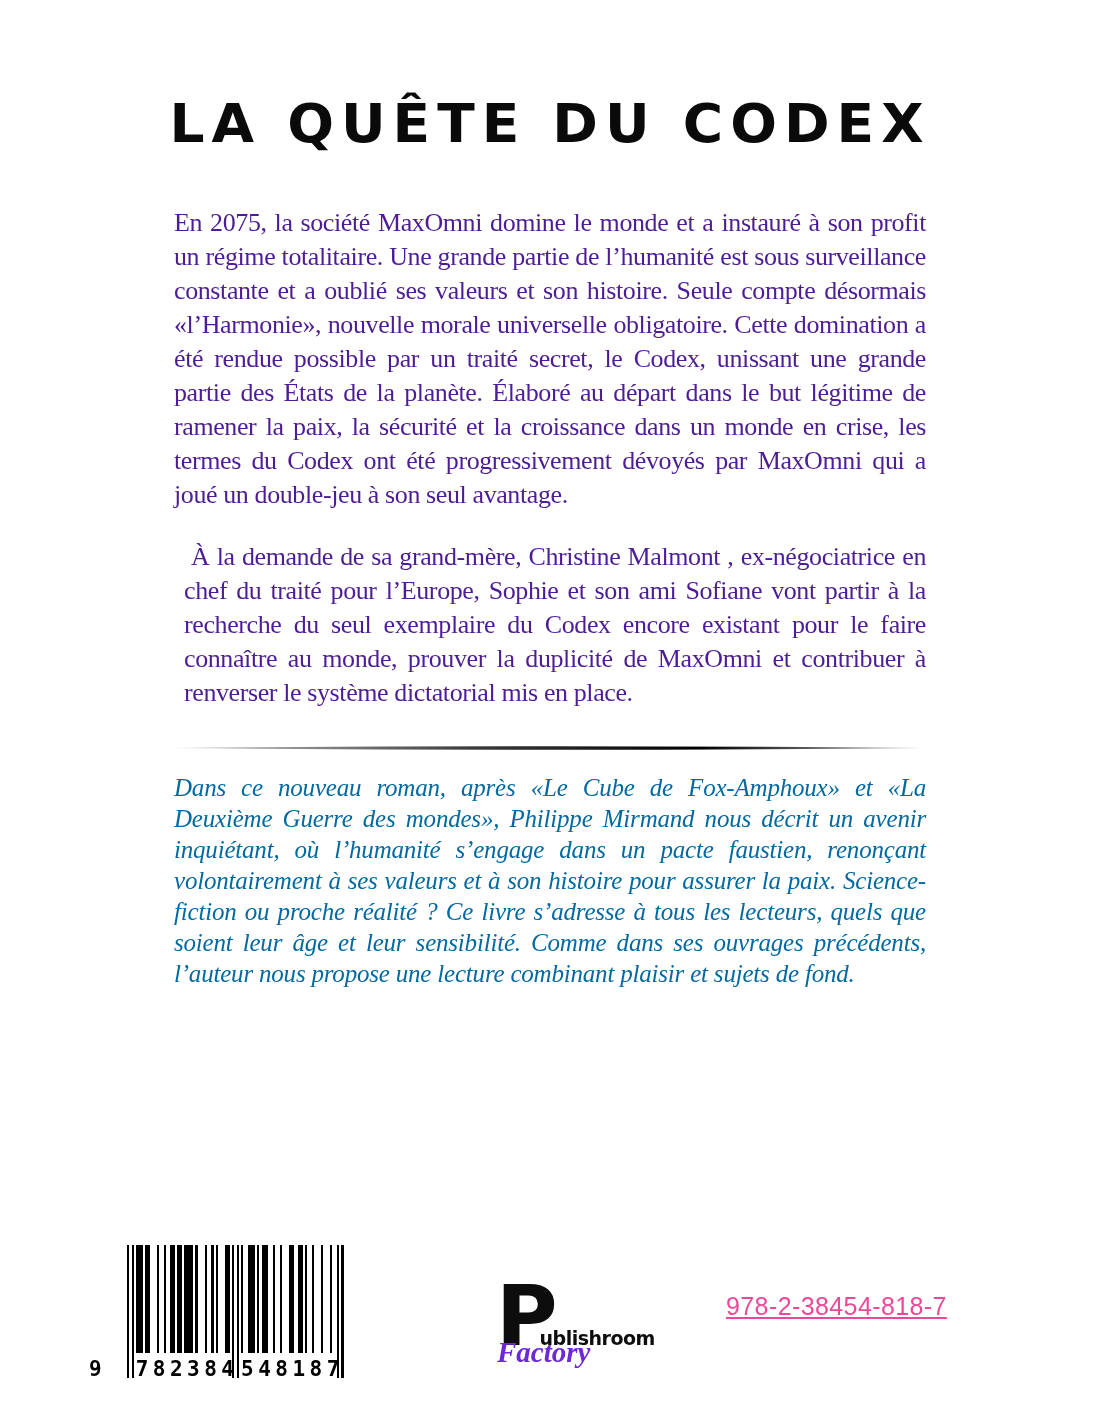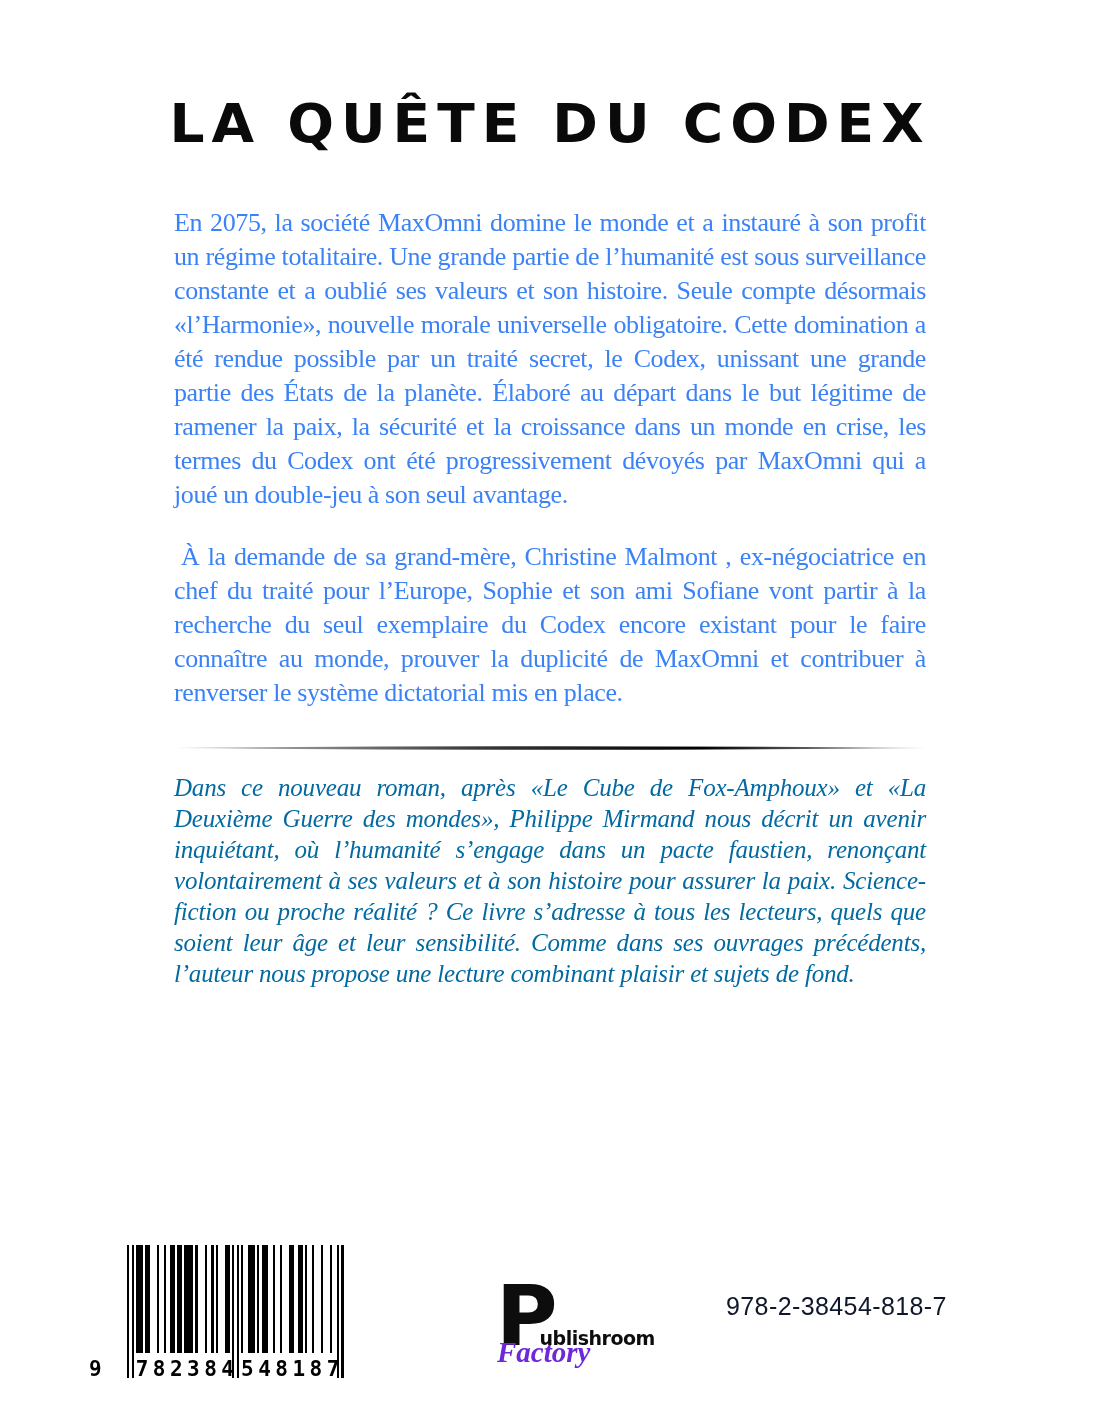--- a/index.html
+++ b/index.html
@@ -22,23 +22,23 @@
   
   .content {
     position:absolute; left:174px; top:206px; width:752px;
   }
   .content p.body-par {
     font-size:26px;
     line-height:34px;
     letter-spacing:-0.4px;
     text-align:justify;
     margin-bottom:28px;
-    color:#3b82f6;
-  }
-  .content p.indent { text-indent:7px; }
+    color:#4c1d95;
+  }
+  .content p.indent { text-indent:7px;margin-left:10px; }
 
   .divider-wrap { margin:18px 0 26px 0; height:8px; }
 
   .review-par {
     font-size:25px;
     line-height:31px;
     letter-spacing:-0.2px;
     font-style:italic;
     text-align:justify;
     color:#0369a1;
@@ -70,21 +70,21 @@
   }
   .logo-rest {
     font-family:"DejaVu Sans", sans-serif; font-weight:bold;
     font-size:19px; letter-spacing:-0.5px; margin-left:-16px;
   }
   .logo-factory {
     font-family:Liberation Serif, serif; font-weight:bold; font-style:italic;
     font-size:29px; color:#6d28d9; margin-top:-13px; margin-left:1px; line-height:1;
   }
 
-  .isbn-block { position:absolute; left:726px; top:1292px; font-family:"Liberation Sans", sans-serif; color:#0f172a; }
+  .isbn-block { position:absolute; left:726px; top:1292px; font-family:"Liberation Sans", sans-serif; color:#ec4899;text-decoration:underline; }
   .isbn-number { font-size:25px; letter-spacing:0.4px; }
   .price { font-size:27px; font-weight:bold; margin-top:5px; }
 </style>
 </head>
 <body>
 
 <h1 class="book-title">LA QUÊTE DU CODEX</h1>
 
 <div class="content">
   <p class="body-par">En 2075, la société MaxOmni domine le monde et a instauré à son profit un régime totalitaire. Une grande partie de l’humanité est sous surveillance constante et a oublié ses valeurs et son histoire. Seule compte désormais «l’Harmonie», nouvelle morale universelle obligatoire. Cette domination a été rendue possible par un traité secret, le Codex, unissant une grande partie des États de la planète. Élaboré au départ dans le but légitime de ramener la paix, la sécurité et la croissance dans un monde en crise, les termes du Codex ont été progressivement dévoyés par MaxOmni qui a joué un double-jeu à son seul avantage.</p>

